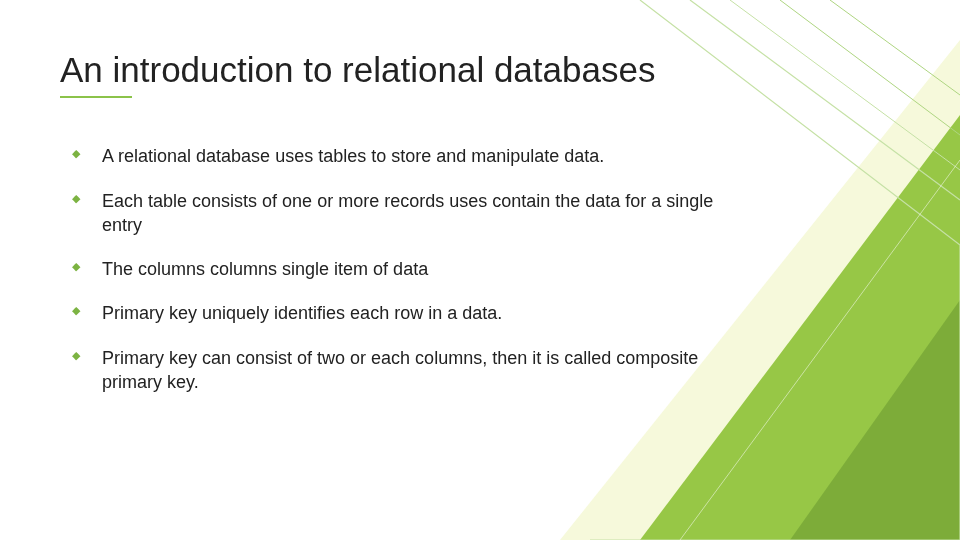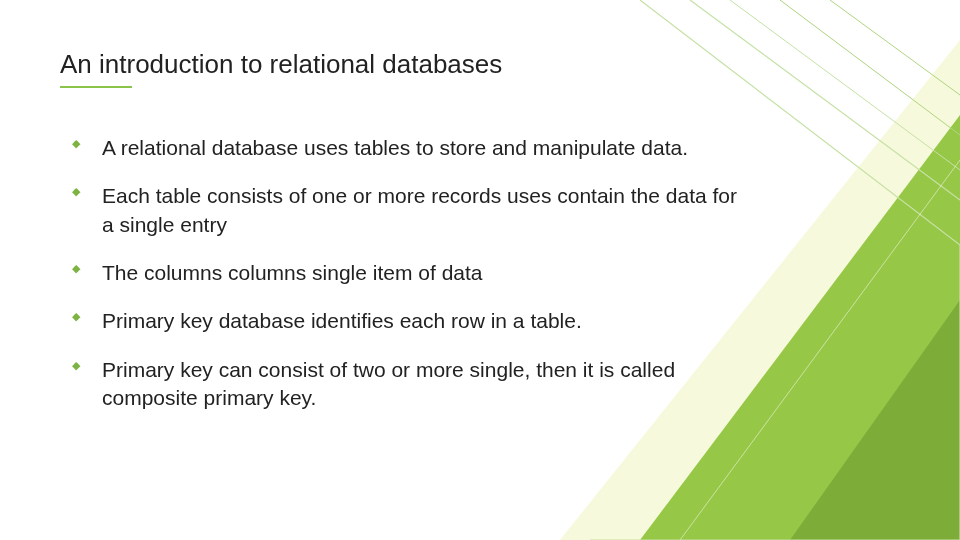--- a/index.html
+++ b/index.html
@@ -14,39 +14,39 @@
     position: absolute;
     inset: 0;
     pointer-events: none;
   }
   .content {
     position: relative;
     padding: 50px 70px 0 60px;
     z-index: 2;
   }
   .title {
-    font-size: 26px;
+    font-size: 35px;
     font-weight: 400;
     color: #222;
     line-height: 1.15;
     margin-bottom: 6px;
   }
   .underline {
     width: 72px;
     height: 2px;
     background: #8bc34a;
     margin-bottom: 46px;
   }
   .bullets {
     list-style: none;
     padding-left: 26px;
   }
   .bullets li {
     position: relative;
-    font-size: 21px;
+    font-size: 18px;
     color: #222;
     line-height: 1.35;
     margin-bottom: 20px;
     padding-left: 16px;
     padding-right: 140px;
   }
   .bullets li::before {
     content: "◆";
     position: absolute;
     left: -14px;
@@ -77,18 +77,18 @@
     <polyline points="960,160 680,540" stroke="#ffffff" stroke-width="1" stroke-opacity="0.5" fill="none"></polyline>
   </svg>
 
   <div class="content">
     <h1 class="title">An introduction to relational databases</h1>
     <div class="underline"></div>
     <ul class="bullets">
       <li>A relational database uses tables to store and manipulate data.</li>
       <li>Each table consists of one or more records uses contain the data for a single entry</li>
       <li>The columns columns single item of data</li>
-      <li>Primary key database identifies each row in a table.</li>
-      <li>Primary key can consist of two or more single, then it is called composite primary key.</li>
+      <li>Primary key uniquely identifies each row in a data.</li>
+      <li>Primary key can consist of two or each columns, then it is called composite primary key.</li>
     </ul>
   </div>
 
 </div>
 
 </body></html>

